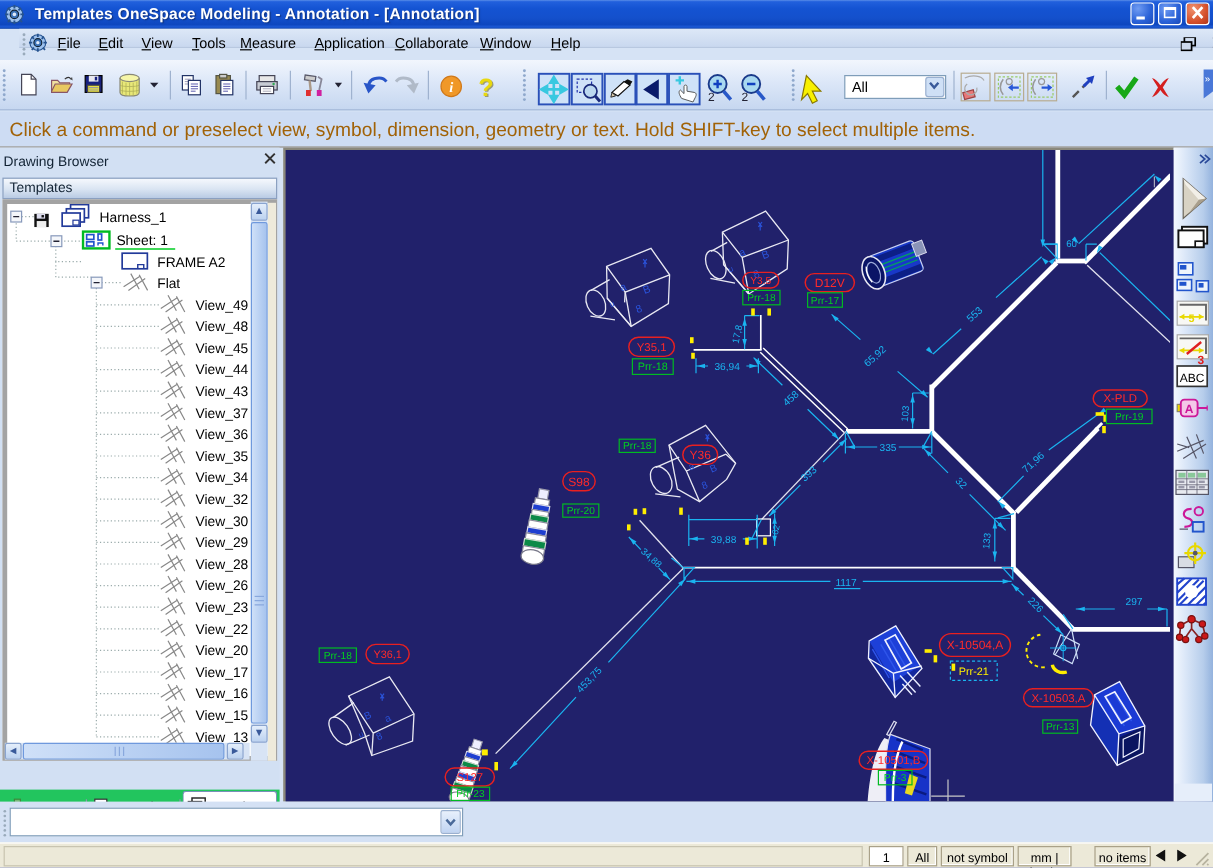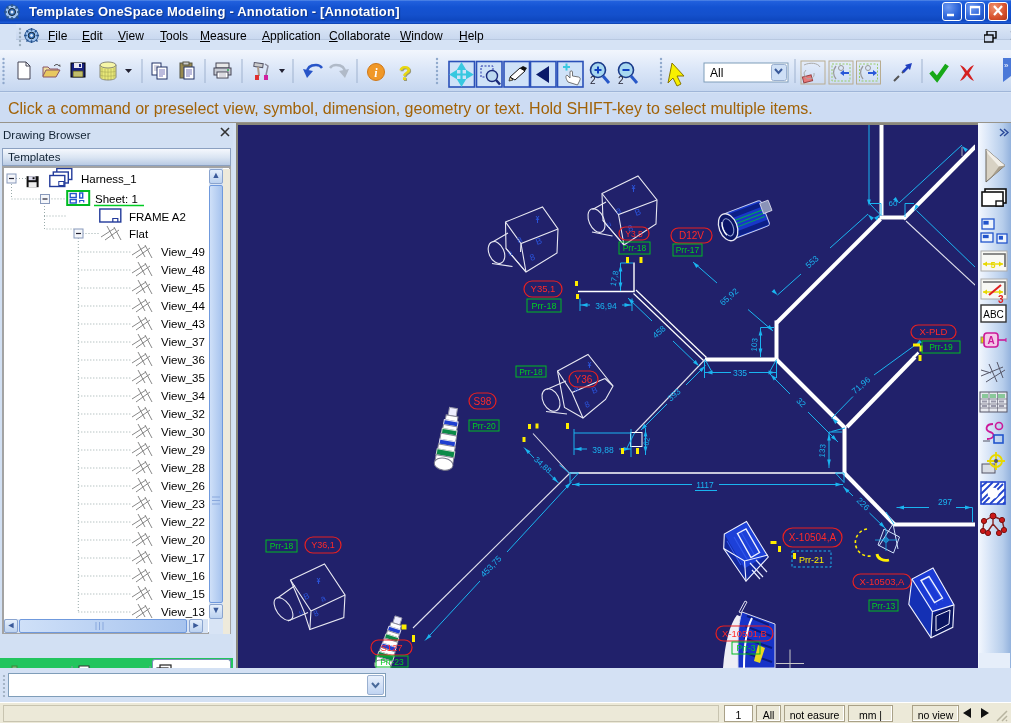--- a/index.html
+++ b/index.html
@@ -20,21 +20,21 @@
 
 #toolbar{position:absolute;left:0;top:50px;width:1011px;height:42px;background:linear-gradient(180deg,#f2f6fd 0%,#dce7f8 45%,#c6d7f0 100%);border-bottom:1px solid #a0b6d8}
 
 #msgbar{position:absolute;left:0;top:93px;width:1011px;height:30px;background:#cddcf3;border-bottom:1px solid #98948a}
 #msgbar div{position:absolute;left:8px;top:7px;font-size:16px;color:#a16207}
 
 #leftpanel{position:absolute;left:0;top:123px;width:233px;height:545px;background:#d2e0f3}
 #lp-cap{position:absolute;left:0;top:3px;width:233px;height:19px;font-size:11.5px;color:#123;padding:3px 0 0 3px}
 #lp-x{position:absolute;left:219px;top:4px;width:13px;height:13px;font-size:11px;color:#222;text-align:center;line-height:13px}
 #anno-hdr{position:absolute;left:2px;top:25px;width:229px;height:18px;background:linear-gradient(180deg,#f5f8fd 0%,#d9e4f2 55%,#b9cbe4 100%);border:1px solid #8ba0c0;font-size:11.5px;color:#123;padding:2px 0 0 5px}
-#treebox{position:absolute;left:2px;top:43px;width:229px;height:468px;background:#fff;border:2px solid #a3a3a3}
+#treebox{position:absolute;left:2px;top:43px;width:229px;height:468px;background:#fff;border:4px solid #a3a3a3}
 
 .sb{position:absolute;background:#d8e4f5}
 .sbbtn{position:absolute;background:linear-gradient(180deg,#e4eefb,#bcd2f0);border:1px solid #8aa4cf;border-radius:2px;color:#3a5a9a;font-size:9px;text-align:center}
 .sbthumb{position:absolute;background:linear-gradient(90deg,#cfe0f8,#a6c3ee);border:1px solid #6f99dd;border-radius:2px}
 
 #tabstrip{position:absolute;left:0;top:535px;width:233px;height:30px;background:#22c55e}
 #tab-drawing{position:absolute;width:79px;height:28px;background:#fff;border:1px solid #7a90b8;border-bottom:none;border-radius:3px 3px 0 0}
 
 #canvas{position:absolute;left:236px;top:123px;width:742px;height:545px;background:#8a887c;}
 #canvin{position:absolute;left:2px;top:2px;width:850px;height:543px;background:#21216b;overflow:hidden}
@@ -895,22 +895,22 @@
  <div id="combo">
         <div id="combo-btn"><svg width="15" height="18">
             <path d="M4 7l3.5 4L11 7" fill="none" stroke="#4a6a9a" stroke-width="2"></path>
           </svg></div>
       </div>
 </div>
 <div id="statusbar">
  <div class="sfield" style="left:3px;width:716px;border:1px solid #c8c4b0;box-shadow:none"></div>
  <div class="sfield" style="left:724px;width:29px;background:#fff">1</div>
  <div class="sfield" style="left:756px;width:25px">All</div>
- <div class="sfield" style="left:784px;width:61px">not easure</div>
+ <div class="sfield" style="left:784px;width:61px">not symbol</div>
  <div class="sfield" style="left:848px;width:45px">mm | deg | g</div>
- <div class="sfield" style="left:912px;width:47px">no view</div>
+ <div class="sfield" style="left:912px;width:47px">no items</div>
  <div class="sfield" style="left:961px;width:30px;border:none;box-shadow:none"><svg width="26" height="11">
           <path d="M8 0v10L0 5zM18 0v10l8-5z" fill="#111"></path>
         </svg></div>
  <svg class="abs" style="left:995px;top:6px" width="14" height="14">
         <path d="M12 2L2 12M12 7L7 12M12 11l-1 1" stroke="#b8b4a0" stroke-width="1.5"></path>
       </svg>
 </div>
 </div>
 </body></html>

